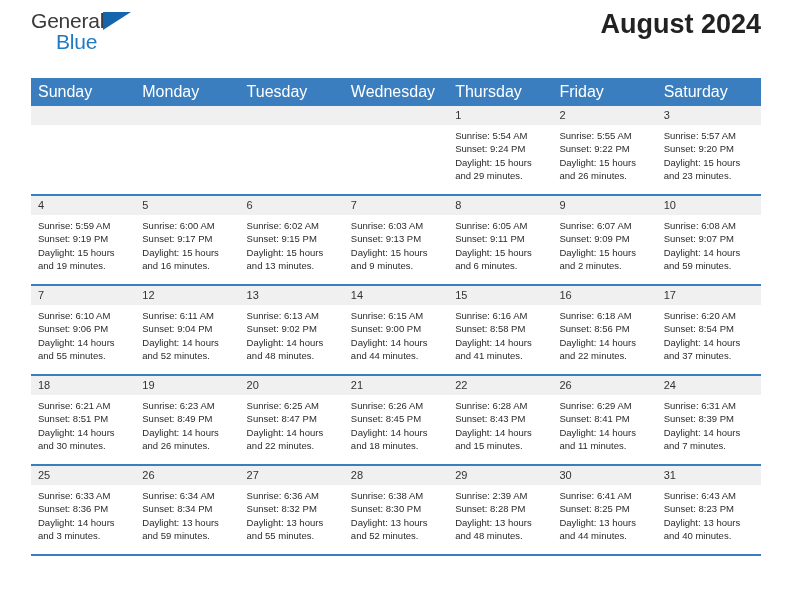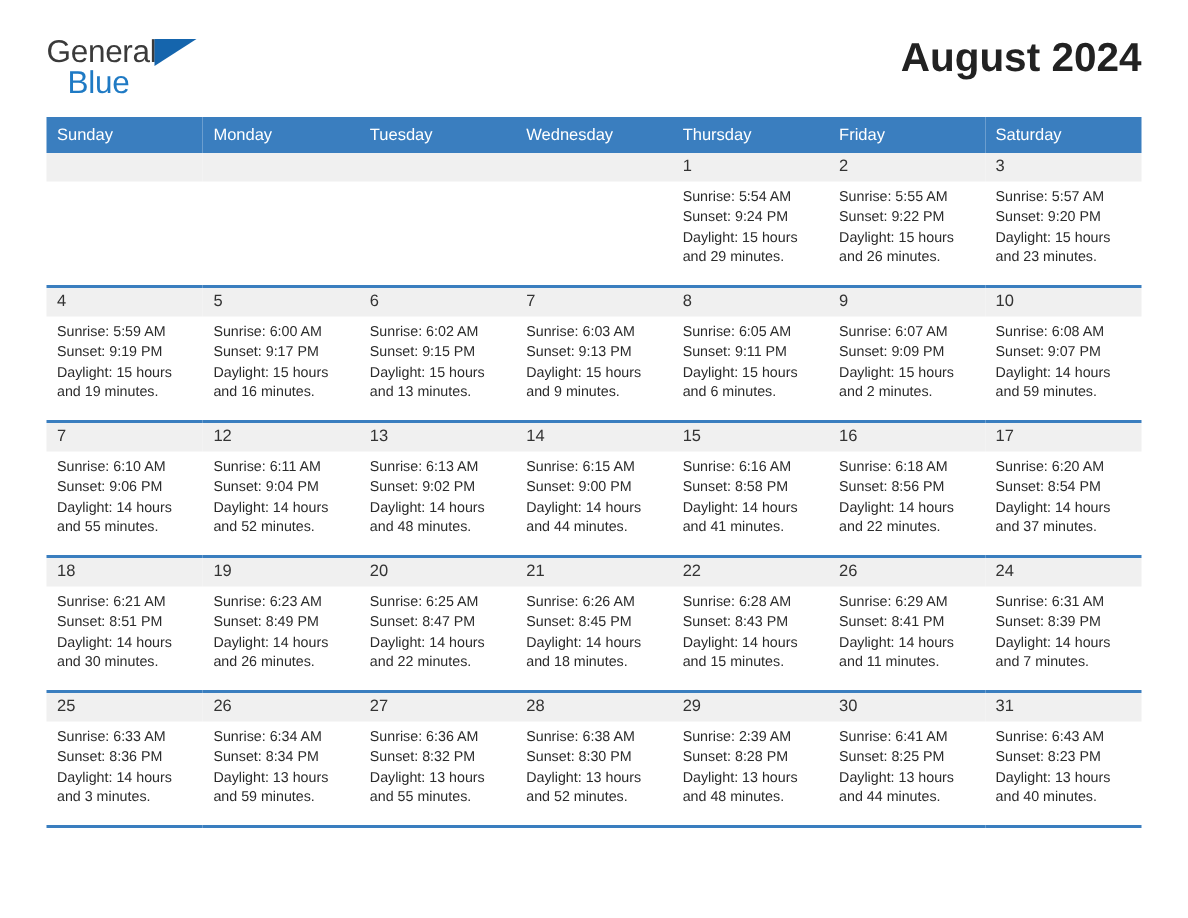--- a/index.html
+++ b/index.html
@@ -21,41 +21,41 @@
     box-sizing: border-box;
     padding: 0 31px;
   }
 
   
   .top {
     display: flex;
     align-items: flex-start;
     justify-content: space-between;
     height: 72px;
-    padding-top: 22px;
+    padding-top: 8px;
     box-sizing: border-box;
   }
   .logo {
     position: relative;
     width: 120px;
     padding-top: 2px;
   }
   .logo-line1 {
     font-size: 21px;
     color: #3a3a3a;
     letter-spacing: -0.2px;
     line-height: 22px;
     font-weight: 400;
   }
   .logo-line2 {
     font-size: 21px;
     color: #1f7ac4;
     line-height: 20px;
     letter-spacing: -0.2px;
-    margin-left: 14px;
+    margin-left: 25px;
     font-weight: 400;
   }
   .logo-tri {
     position: absolute;
     left: 72px;
     top: 4px;
     width: 0;
     height: 0;
     border-left: 28px solid #1565ad;
     border-bottom: 18px solid transparent;
@@ -82,21 +82,21 @@
   
   .calendar {
     width: 730px;
     border-collapse: collapse;
     table-layout: fixed;
     margin-top: 6px;
   }
   .calendar th {
     background: #3a7ebf;
     color: #ffffff;
-    font-size: 11px;
+    font-size: 16px;
     font-weight: 400;
     text-align: left;
     padding: 5px 0 5px 7px;
     height: 14px;
     border: none;
   }
   .calendar td {
     width: 104.2px;
     vertical-align: top;
     padding: 0;

